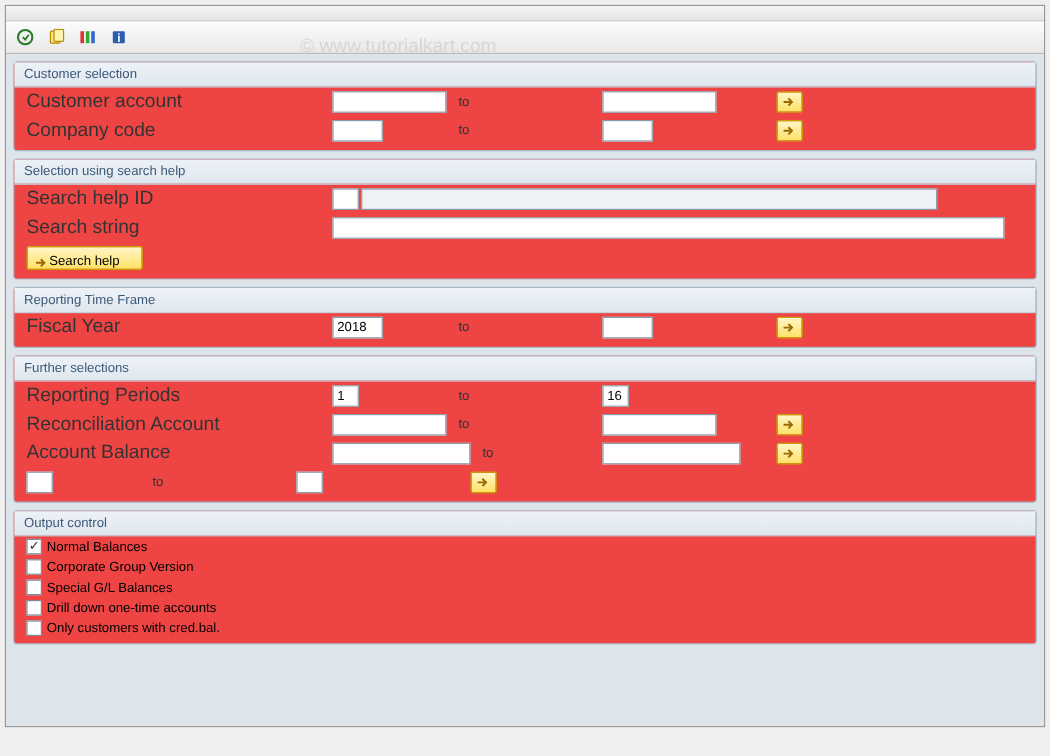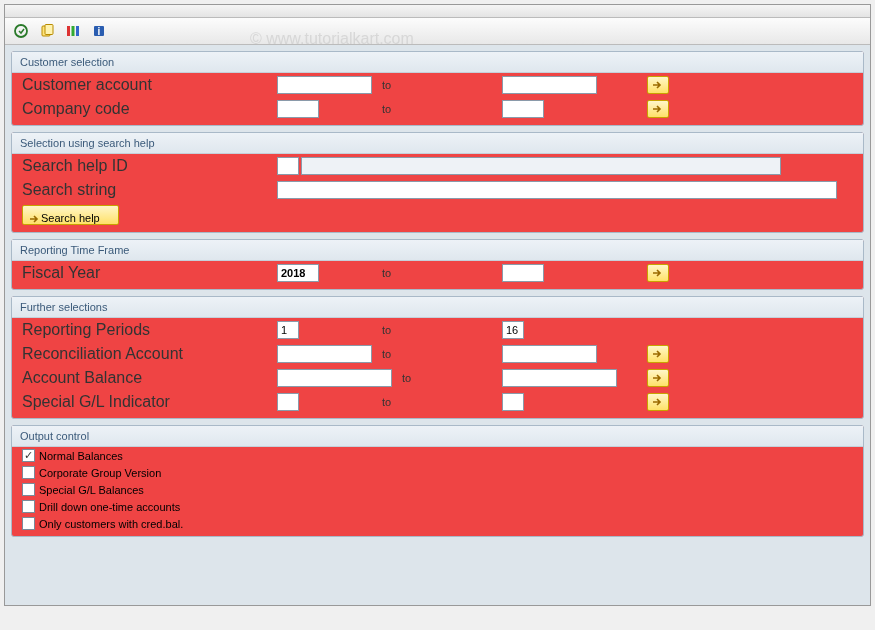--- a/index.html
+++ b/index.html
@@ -91,21 +91,21 @@
     color: #333;
   }
   input[type=text] {
     border: 1px solid #8a9aaa;
     height: 18px;
     padding: 0 3px;
     font-size: 11px;
     background: #fff;
   }
   .w-tiny  { width: 22px; }
-  .w-xs    { width: 42px; font-weight: bold; }
+  .w-xs    { width: 42px; }
   .w-med   { width: 95px; }
   .w-lg    { width: 115px; }
   .w-xl    { width: 480px; }
   .w-xxl   { width: 560px; }
   .range-btn {
     width: 22px;
     height: 18px;
     background: linear-gradient(#fff6c8, #ffe168);
     border: 1px solid #c9a200;
     border-radius: 2px;
@@ -277,21 +277,20 @@
         <input type="text" class="w-lg" value="" style="">
         <span class="lbl-to" style="width:110px">to</span>
         <input type="text" class="w-lg" value="" style="">
         <div class="range-btn" style="margin-left:30px">
           <svg width="12" height="10" viewBox="0 0 12 10">
               <path d="M1 5h7M5 2l3 3-3 3" fill="none" stroke="#9a6a00" stroke-width="1.6"></path>
             </svg>
         </div>
       </div>
       <div class="row">
-        <span class="lbl">Special G/L Indicator</span>
         <input type="text" class="w-tiny" value="" style="">
         <span style="width:73px"></span>
         <span class="lbl-to">to</span>
         <input type="text" class="w-tiny" value="" style="">
         <span style="width:73px"></span>
         <div class="range-btn" style="margin-left:50px">
           <svg width="12" height="10" viewBox="0 0 12 10">
               <path d="M1 5h7M5 2l3 3-3 3" fill="none" stroke="#9a6a00" stroke-width="1.6"></path>
             </svg>
         </div>

